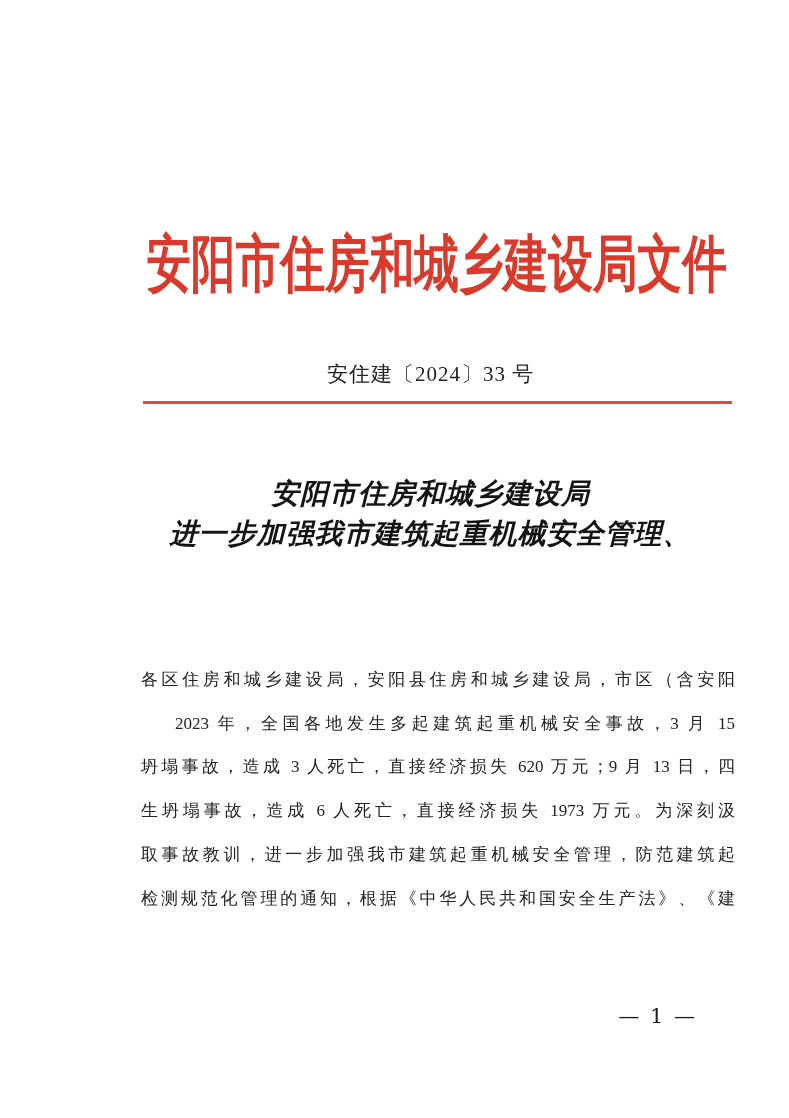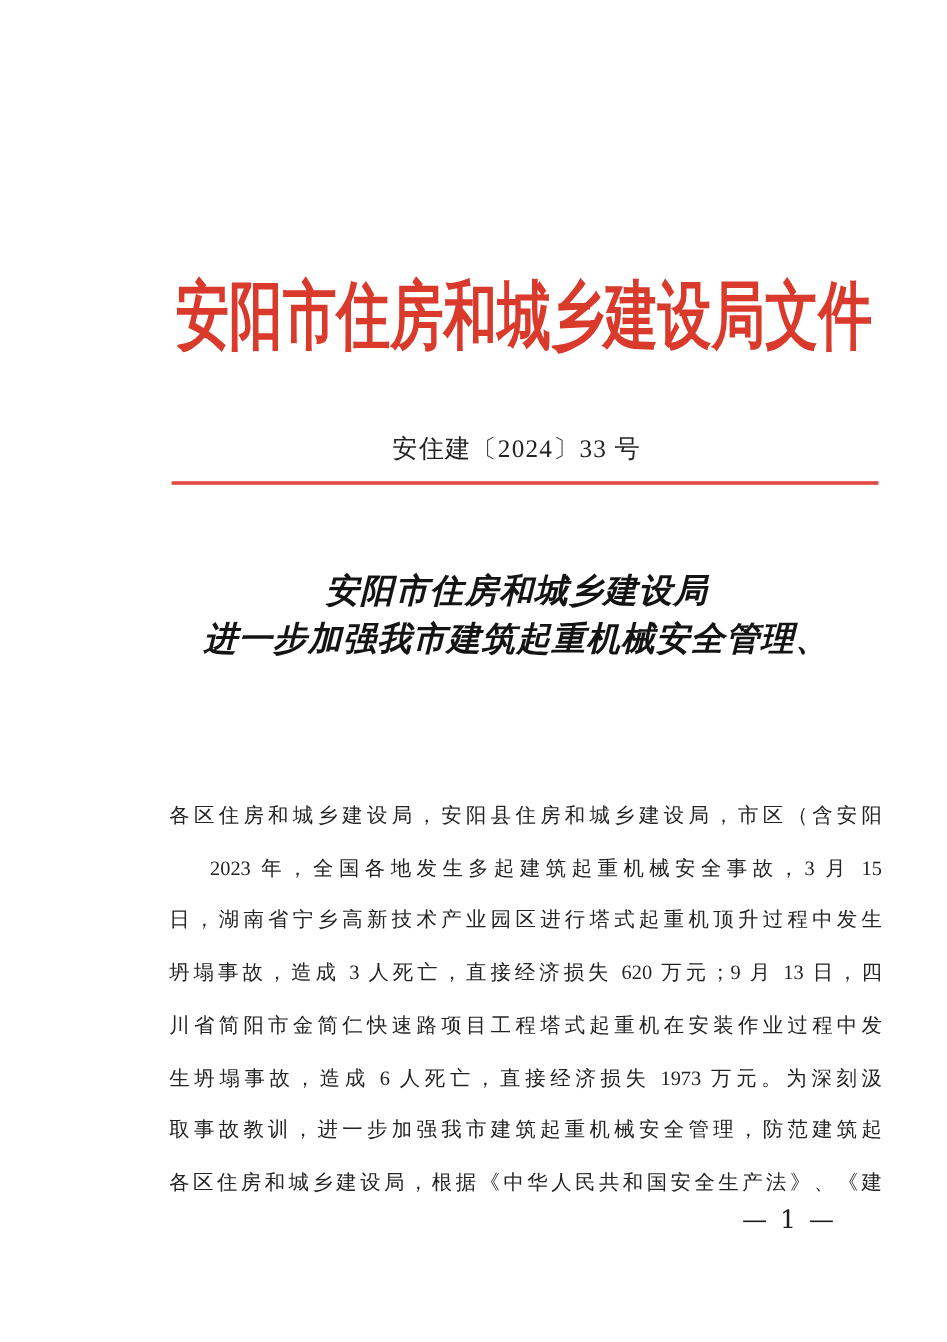--- a/index.html
+++ b/index.html
@@ -96,23 +96,21 @@
   <div class="red-line"></div>
 
   <div class="doc-title">
       <div class="title-line">安阳市住房和城乡建设局</div>
       <div class="title-line">进一步加强我市建筑起重机械安全管理、</div>
     </div>
 
   <div class="body-text">
       <div class="line justify">各区住房和城乡建设局，安阳县住房和城乡建设局，市区（含安阳</div>
       <div class="line indent justify">2023 年，全国各地发生多起建筑起重机械安全事故，3 月 15</div>
-      <div class="line justify">日，湖南省宁乡高新技术产业园区进行塔式起重机顶升过程中发生</div>
       <div class="line justify">坍塌事故，造成 3 人死亡，直接经济损失 620 万元；9 月 13 日，四</div>
-      <div class="line justify">川省简阳市金简仁快速路项目工程塔式起重机在安装作业过程中发</div>
       <div class="line justify">生坍塌事故，造成 6 人死亡，直接经济损失 1973 万元。为深刻汲</div>
       <div class="line justify">取事故教训，进一步加强我市建筑起重机械安全管理，防范建筑起</div>
-      <div class="line justify">各区住房和城乡建设局，根据《中华人民共和国安全生产法》、《建</div>
+      <div class="line justify">检测规范化管理的通知，根据《中华人民共和国安全生产法》、《建</div>
     </div>
 
   <div class="page-number">— 1 —</div>
 
 </div>
 
 </body></html>

